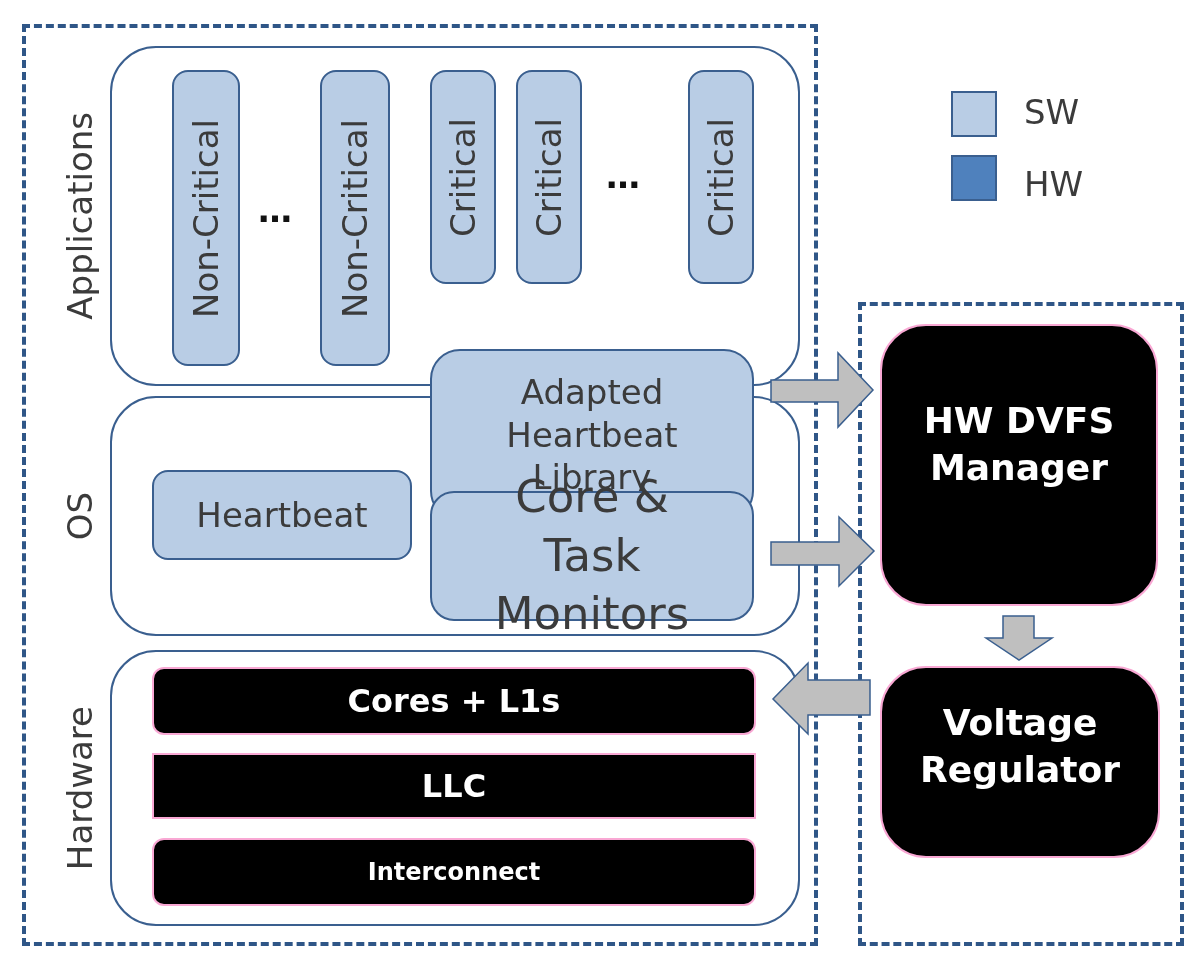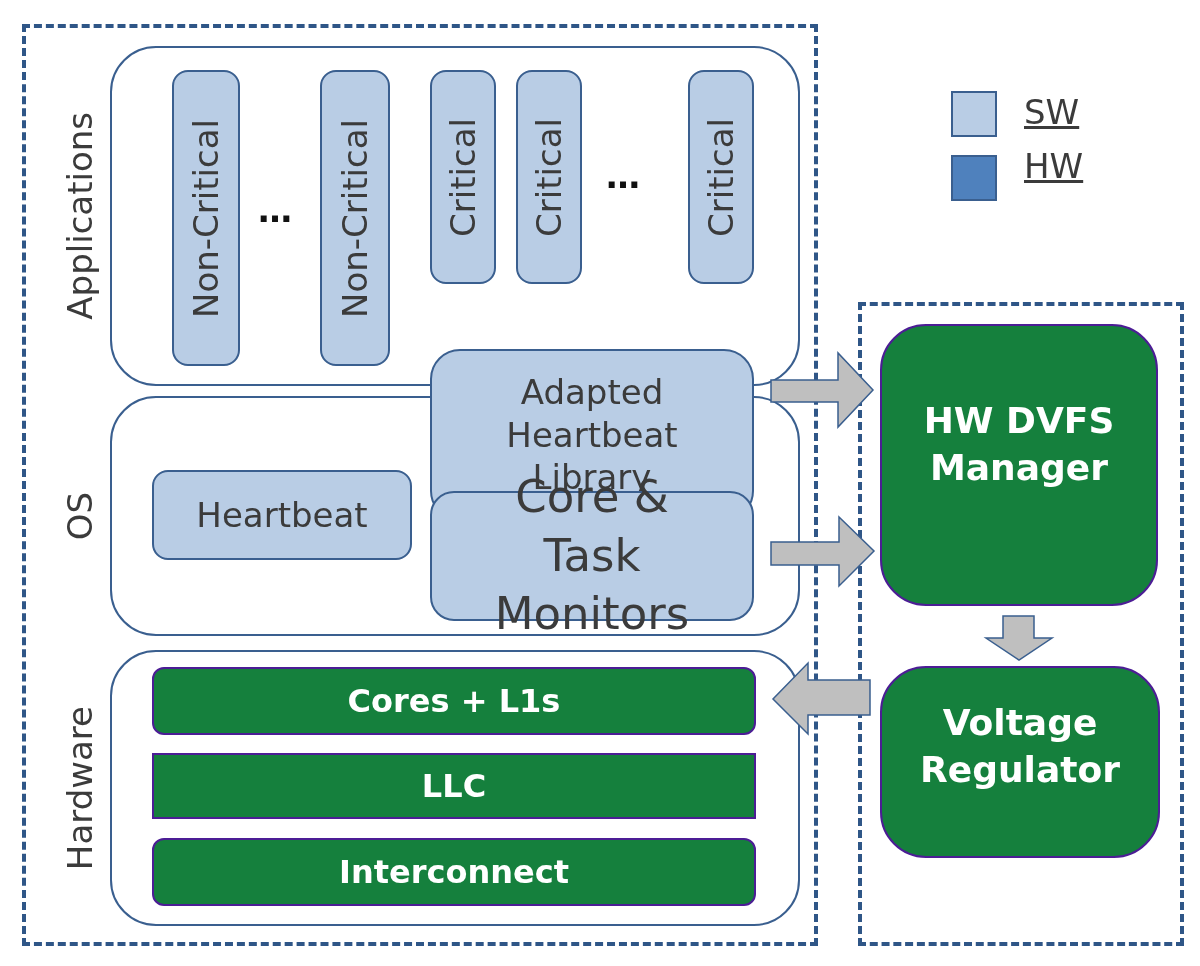--- a/index.html
+++ b/index.html
@@ -3,27 +3,27 @@
 <meta charset="utf-8">
 <style>
   html, body { margin:0; padding:0; background:#ffffff; }
   body { width:1200px; height:966px; position:relative; overflow:hidden;
          font-family:"DejaVu Sans", "Liberation Sans", sans-serif; }
   .abs { position:absolute; box-sizing:border-box; }
   .dash-box { border:4px dashed #2f5687; }
   .layer { border:2px solid #3a5f8f; border-radius:46px; background:#ffffff; }
   .sw { background:#b9cde5; border:2px solid #3a5f8f; border-radius:16px; color:#3b3b3b;
         display:flex; align-items:center; justify-content:center; text-align:center; }
-  .hw { background:#15803d; border:2px solid #4c1d95; color:#ffffff; font-weight:bold;
+  .hw { background:#000000; border:2px solid #f9a8d4; color:#ffffff; font-weight:bold;
         display:flex; align-items:center; justify-content:center; text-align:center; }
   .vtext { writing-mode:vertical-rl; transform:rotate(180deg); white-space:nowrap; }
   .layer-label { color:#3b3b3b; font-size:34px; display:flex; align-items:center; justify-content:center; }
   .ellipsis { font-size:34px; color:#111; font-weight:bold; letter-spacing:2px; }
   .legend-swatch { width:46px; height:46px; border:2px solid #3a5f8f; }
-  .legend-label { font-size:34px; color:#3b3b3b;text-decoration:underline; }
+  .legend-label { font-size:34px; color:#3b3b3b; }
   svg.arrow { position:absolute; overflow:visible; }
 </style>
 </head>
 <body>
 
 <div class="abs dash-box" style="left:22px; top:24px; width:796px; height:922px;"></div>
 
 <div class="abs dash-box" style="left:858px; top:302px; width:326px; height:644px;"></div>
 
 <div class="abs layer" style="left:110px; top:46px; width:690px; height:340px;"></div>
@@ -60,21 +60,21 @@
 
 <div class="abs sw" style="left:430px; top:491px; width:324px; height:130px; font-size:45px; line-height:1.3; padding:0 50px; border-radius:24px;">Core &amp; Task Monitors</div>
 
 <div class="abs layer" style="left:110px; top:650px; width:690px; height:276px;"></div>
 <div class="abs layer-label" style="left:52px; top:650px; width:56px; height:276px;">
   <span class="vtext">Hardware</span>
 </div>
 
 <div class="abs hw" style="left:152px; top:667px; width:604px; height:68px; font-size:32px; border-radius:12px;">Cores + L1s</div>
 <div class="abs hw" style="left:152px; top:753px; width:604px; height:66px; font-size:32px; border-radius:0;">LLC</div>
-<div class="abs hw" style="left:152px; top:838px; width:604px; height:68px; font-size:32px; border-radius:12px;">Interconnect</div>
+<div class="abs hw" style="left:152px; top:838px; width:604px; height:68px; font-size:24px; border-radius:12px;">Interconnect</div>
 
 <div class="abs hw" style="left:880px; top:324px; width:278px; height:282px; font-size:36px; line-height:1.3; border-radius:46px; padding:0 40px 40px;">HW DVFS Manager</div>
 
 <div class="abs hw" style="left:880px; top:666px; width:280px; height:192px; font-size:36px; line-height:1.3; border-radius:46px; padding:0 40px 30px;">Voltage Regulator</div>
 
 <svg class="arrow" style="left:770px; top:352px;" width="110" height="80">
   <polygon points="1,28 68,28 68,1 103,38 68,75 68,50 1,50" fill="#bfbfbf" stroke="#3a5f8f" stroke-width="1.5"></polygon>
 </svg>
 
 <svg class="arrow" style="left:770px; top:516px;" width="110" height="80">
@@ -85,13 +85,13 @@
   <polygon points="17,2 48,2 48,24 66,24 33,46 0,24 17,24" fill="#bfbfbf" stroke="#3a5f8f" stroke-width="1.5"></polygon>
 </svg>
 
 <svg class="arrow" style="left:772px; top:662px;" width="110" height="80">
   <polygon points="98,18 98,53 36,53 36,72 1,37 36,1 36,18" fill="#bfbfbf" stroke="#3a5f8f" stroke-width="1.5"></polygon>
 </svg>
 
 <div class="abs legend-swatch" style="left:951px; top:91px; background:#b9cde5;"></div>
 <div class="abs legend-label" style="left:1024px; top:92px;">SW</div>
 <div class="abs legend-swatch" style="left:951px; top:155px; background:#4f81bd;"></div>
-<div class="abs legend-label" style="left:1024px; top:146px;">HW</div>
+<div class="abs legend-label" style="left:1024px; top:164px;">HW</div>
 
 </body></html>

